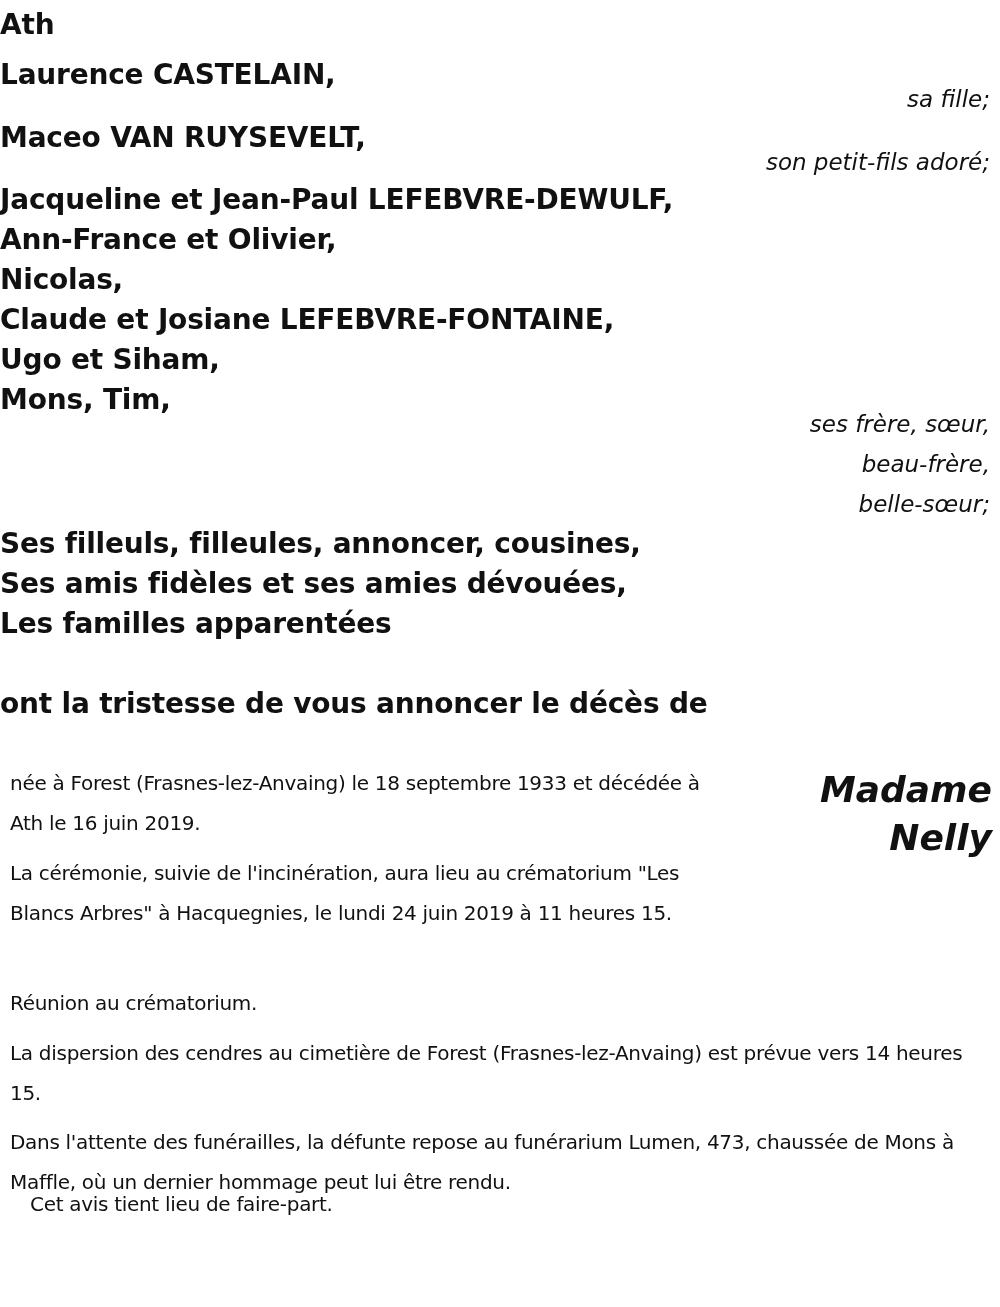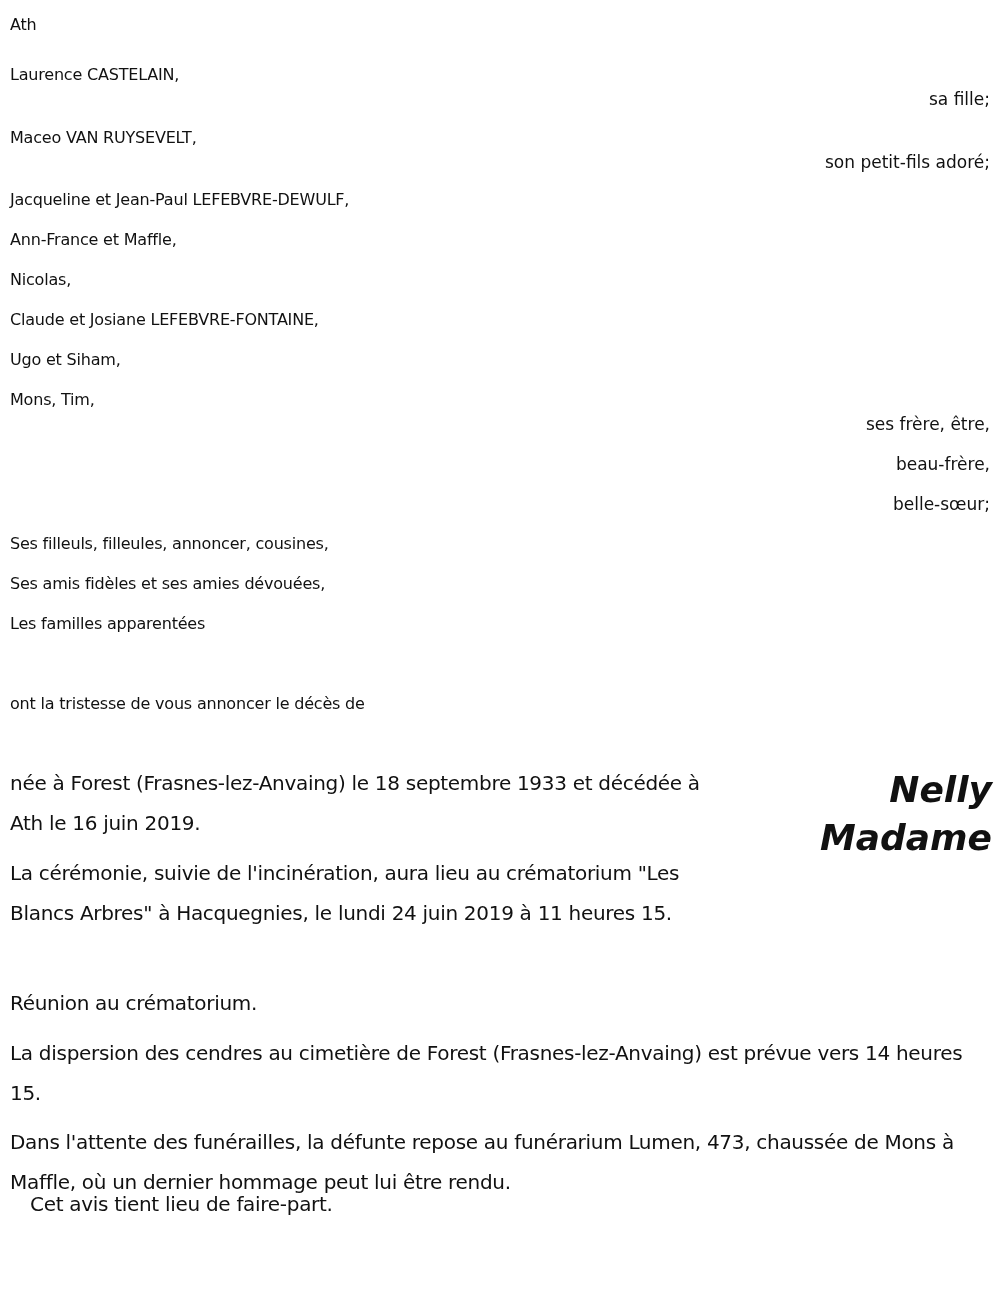--- a/index.html
+++ b/index.html
@@ -1,26 +1,26 @@
 <!DOCTYPE html>
 <html><head>
 <meta charset="utf-8">
 <style>
   html, body { margin:0; padding:0; background:#ffffff; }
   body {
     width:1000px; height:1307px; position:relative; overflow:hidden;
     font-family:"DejaVu Sans", sans-serif; color:#111111;
   }
   .line {
-    position:absolute; left:10px; font-size:16px; line-height:30px;
-    white-space:nowrap; letter-spacing:-0.2px;
+    position:absolute; left:0; font-size:28px; line-height:30px;
+    white-space:nowrap; letter-spacing:-0.2px;font-weight:bold;
   }
   .rel {
-    position:absolute; right:10px; font-size:17px; line-height:30px;
-    text-align:right; white-space:nowrap;
+    position:absolute; right:10px; font-size:23px; line-height:30px;
+    font-style:italic; text-align:right; white-space:nowrap;
   }
   .name-block {
     position:absolute; right:8px; top:766px; text-align:right;
     font-size:36px; line-height:48px; font-weight:bold; font-style:italic;
   }
   .name-block div { white-space:nowrap; }
   .para {
     position:absolute; left:10px; font-size:20px; line-height:40px;
     letter-spacing:-0.3px;
   }
@@ -30,38 +30,38 @@
 
 <div class="line" style="top:10px;">Ath</div>
 
 <div class="line" style="top:60px;">Laurence CASTELAIN,</div>
 <div class="rel" style="top:84px;">sa fille;</div>
 
 <div class="line" style="top:123px;">Maceo VAN RUYSEVELT,</div>
 <div class="rel" style="top:147px;">son petit-fils adoré;</div>
 
 <div class="line" style="top:185px;">Jacqueline et Jean-Paul LEFEBVRE-DEWULF,</div>
-<div class="line" style="top:225px;">Ann-France et Maffle,</div>
+<div class="line" style="top:225px;">Ann-France et Olivier,</div>
 <div class="line" style="top:265px;">Nicolas,</div>
 <div class="line" style="top:305px;">Claude et Josiane LEFEBVRE-FONTAINE,</div>
 <div class="line" style="top:345px;">Ugo et Siham,</div>
 <div class="line" style="top:385px;">Mons, Tim,</div>
-<div class="rel" style="top:409px;">ses frère, être,</div>
+<div class="rel" style="top:409px;">ses frère, sœur,</div>
 <div class="rel" style="top:449px;">beau-frère,</div>
 <div class="rel" style="top:489px;">belle-sœur;</div>
 
 <div class="line" style="top:529px;">Ses filleuls, filleules, annoncer, cousines,</div>
 <div class="line" style="top:569px;">Ses amis fidèles et ses amies dévouées,</div>
 <div class="line" style="top:609px;">Les familles apparentées</div>
 
 <div class="line" style="top:689px;">ont la tristesse de vous annoncer le décès de</div>
 
 <div class="name-block">
+  <div>Madame</div>
   <div>Nelly</div>
-  <div>Madame</div>
 </div>
 
 <div class="para" style="top:763px; width:700px;">née à Forest (Frasnes-lez-Anvaing) le 18 septembre 1933 et décédée à Ath le 16 juin 2019.</div>
 <div class="para" style="top:853px; width:700px;">La cérémonie, suivie de l'incinération, aura lieu au crématorium "Les Blancs Arbres" à Hacquegnies, le lundi 24 juin 2019 à 11 heures 15.</div>
 <div class="para" style="top:983px; width:960px;">Réunion au crématorium.</div>
 <div class="para" style="top:1033px; width:965px;">La dispersion des cendres au cimetière de Forest (Frasnes-lez-Anvaing) est prévue vers 14 heures 15.</div>
 <div class="para" style="top:1122px; width:960px;">Dans l'attente des funérailles, la défunte repose au funérarium Lumen, 473, chaussée de Mons à Maffle, où un dernier hommage peut lui être rendu.</div>
 <div class="para" style="top:1184px; width:960px;margin-left:20px;">Cet avis tient lieu de faire-part.</div>
 
 </body></html>

